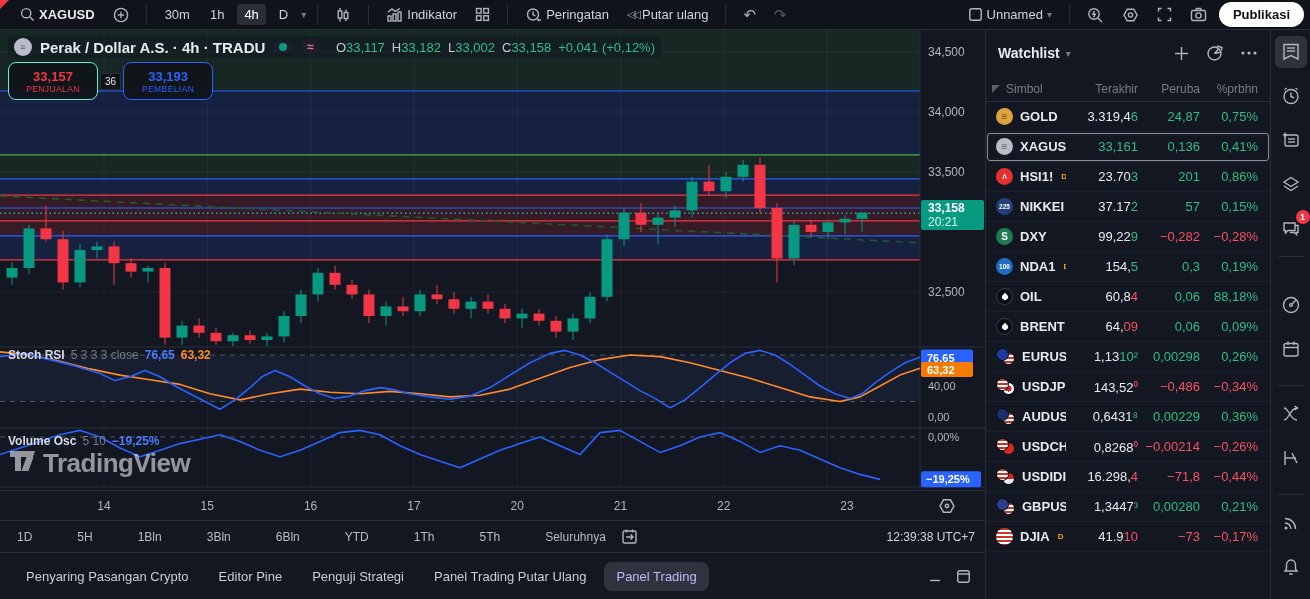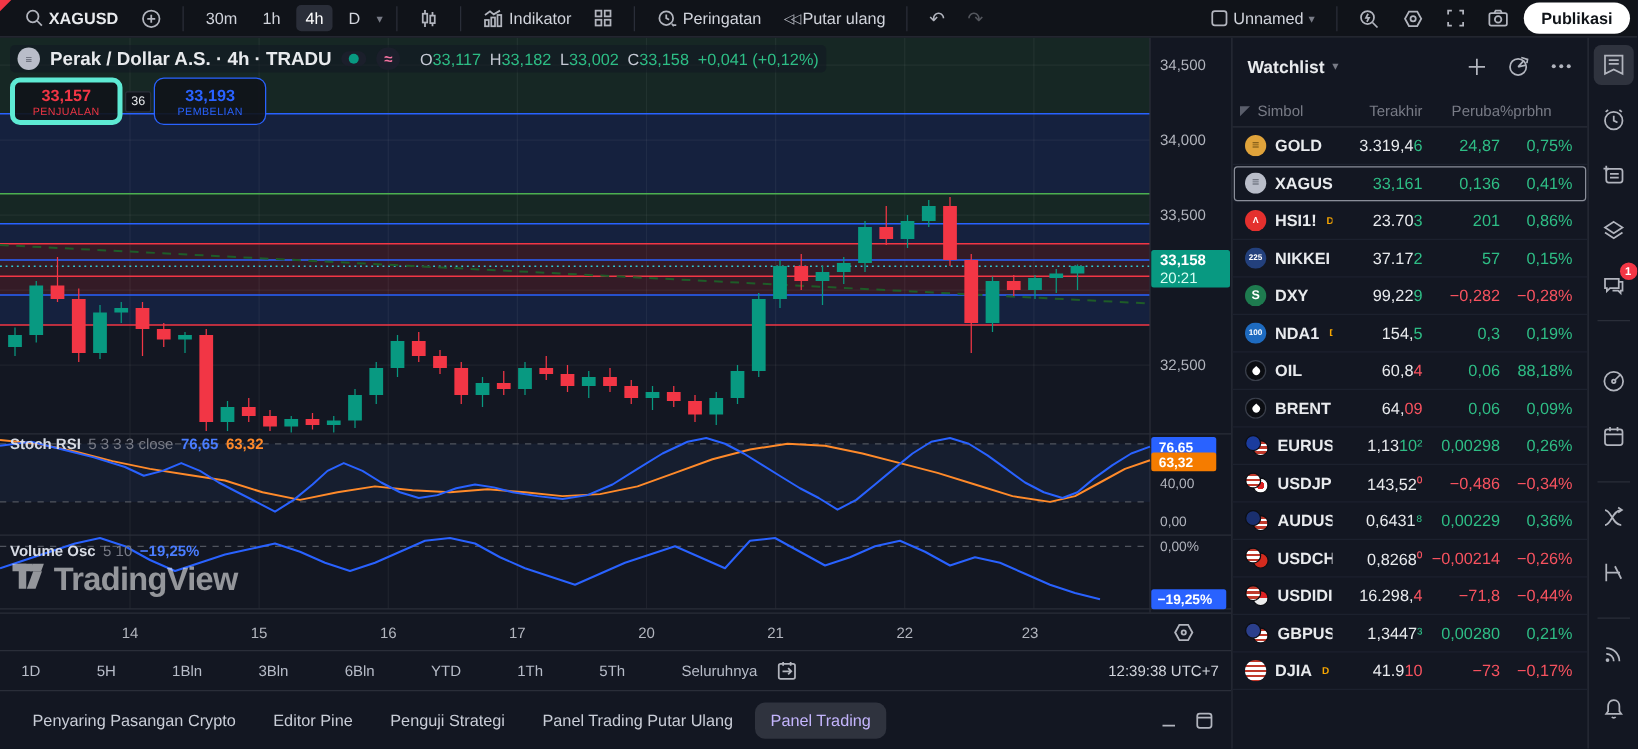--- a/index.html
+++ b/index.html
@@ -43,21 +43,21 @@
   .dot-green { width:8px; height:8px; border-radius:50%; background:#089981; display:inline-block; }
   .approx { color:#f472a0; font-weight:bold; font-size:12px; }
   #ohlc { display:flex; gap:7px; font-size:13px; margin-left:8px; white-space:nowrap; }
   #ohlc .k { color:#c5c9d4; }
   #ohlc .v { color:#2dbd85; }
   #trade-btns { position:absolute; top:32px; left:8px; display:flex; align-items:center; z-index:10; }
   .trade-btn { width:90px; height:38px; border-radius:8px; background:rgba(16,19,26,.92);
     display:flex; flex-direction:column; align-items:center; justify-content:center; cursor:pointer; }
   .trade-btn .p { font-size:13px; font-weight:bold; }
   .trade-btn .l { font-size:8.5px; letter-spacing:.4px; }
-  #sell-btn { border:4px solid #5eead4; color:#f23645; }
+  #sell-btn { border:1px solid #5eead4; color:#f23645; }
   #buy-btn  { border:1px solid #2962ff; color:#2962ff; }
   #spread { background:#10131a; border:1px solid #2a2e39; font-size:10px; color:#e8eaed;
     padding:2px 4px; margin:0 2px; border-radius:2px; }
 
   .ind-label { position:absolute; left:8px; z-index:9; font-size:12px; display:flex; gap:6px;
     align-items:center; white-space:nowrap; }
   .ind-label .name { color:#d7dbe4; font-weight:bold; }
   .ind-label .prm { color:#787b86; }
   #stoch-label { top:318px; }
   #vol-label { top:404px; }
@@ -95,21 +95,21 @@
   
   #wl-header { height:46px; display:flex; align-items:center; padding:0 12px; gap:6px; }
   #wl-title { font-size:14px; font-weight:bold; color:#e8eaed; cursor:pointer; }
   #wl-icons { margin-left:auto; display:flex; gap:16px; align-items:center; }
   #wl-cols { height:26px; display:flex; align-items:center; font-size:12px; color:#787b86;
     padding:0 12px 0 6px; border-bottom:1px solid #2a2e39; position:relative; }
   #wl-corner { width:0; height:0; border-top:8px solid #5a5e6b; border-right:8px solid transparent; margin-right:6px; }
   .c-sym { flex:1; }
   .c-last { width:72px; text-align:right; }
   .c-chg { width:62px; text-align:right; }
-  .c-pct { width:58px; }
+  .c-pct { width:58px; text-align:right; }
   #wl-rows { overflow:hidden; }
   .wl-row { height:30px; display:flex; align-items:center; padding:0 12px 0 10px; font-size:13px;
     border-bottom:1px solid #1c212e; cursor:pointer; position:relative; }
   .wl-row.sel { outline:1.5px solid #8a8e99; outline-offset:-2px; border-radius:4px; }
   .wl-sym { flex:1; display:flex; align-items:center; gap:7px; color:#e8eaed; font-weight:bold;
     overflow:hidden; white-space:nowrap; }
   .dsup { color:#f7a600; font-size:8px; font-weight:bold; vertical-align:super; margin-left:1px; }
   .wl-last { width:72px; text-align:right; color:#e8eaed; white-space:nowrap; }
   .wl-chg { width:62px; text-align:right; white-space:nowrap; }
   .wl-pct { width:58px; text-align:right; white-space:nowrap; }
@@ -483,21 +483,21 @@
           <polygon class="icon-stroke" points="5.2,2.2 11.8,2.2 15,8 11.8,13.8 5.2,13.8 2,8"></polygon>
           <circle class="icon-stroke" cx="8.5" cy="8" r="1.6"></circle>
         </svg>
     <span class="day-lbl" style="left: 104px;">14</span>
         <span class="day-lbl" style="left: 207.3px;">15</span>
         <span class="day-lbl" style="left: 310.6px;">16</span>
         <span class="day-lbl" style="left: 413.9px;">17</span>
         <span class="day-lbl" style="left: 517.2px;">20</span>
         <span class="day-lbl" style="left: 620.5px;">21</span>
         <span class="day-lbl" style="left: 723.8px;">22</span>
-        <span class="day-lbl" style="left: 824px;">23</span>
+        <span class="day-lbl" style="left: 847px;">23</span>
       </div>
 
     <div id="range-bar">
       <span id="goto-date" style="order:2;">
         <svg width="17" height="17" viewBox="0 0 17 17">
             <rect class="icon-stroke" x="2" y="3" width="13" height="12" rx="1.5"></rect>
             <line class="icon-stroke" x1="5.5" y1="1.5" x2="5.5" y2="4.5"></line>
             <line class="icon-stroke" x1="11.5" y1="1.5" x2="11.5" y2="4.5"></line>
             <path class="icon-stroke" d="M5,9 H12 M9.5,6.5 L12,9 L9.5,11.5"></path>
           </svg>

